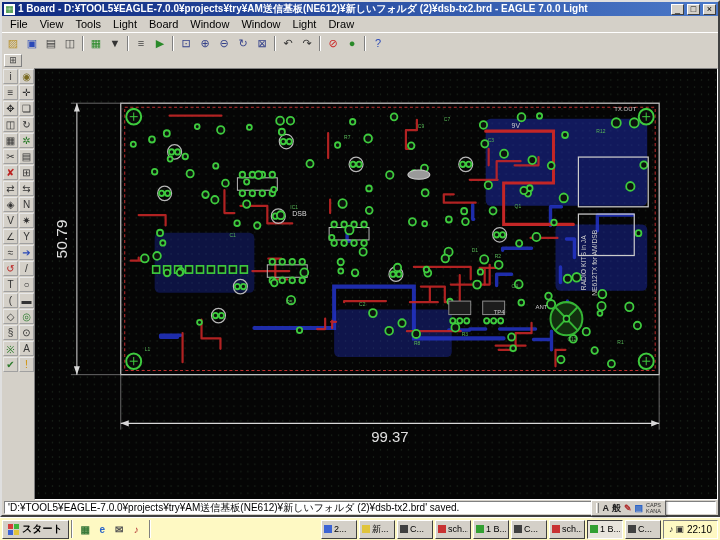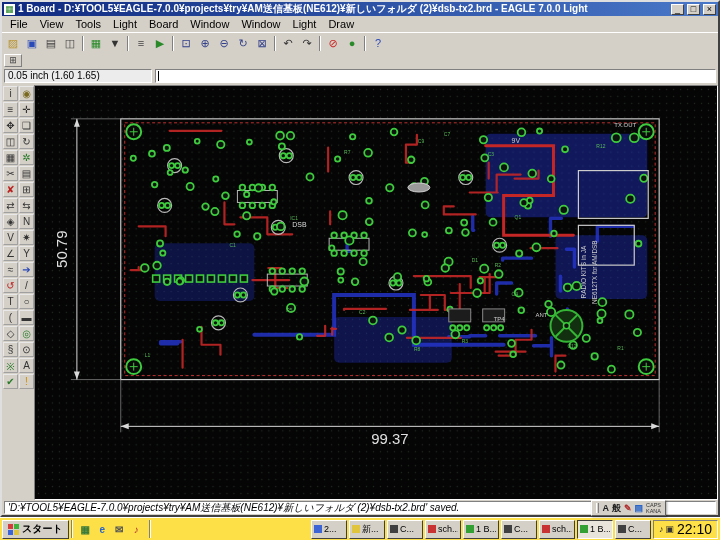--- a/index.html
+++ b/index.html
@@ -48,52 +48,52 @@
              justify-content:center; font-size:10px; background:#d4d0c8;
              border:1px solid; border-color:#e8e8e8 #a0a0a0 #a0a0a0 #e8e8e8; }
 
   .canvas { flex:1; position:relative; background:#050505;
             border:1px solid; border-color:#808080 #fff #fff #808080; }
   .canvas svg { position:absolute; inset:0; width:100%; height:100%; }
 
   .statusrow { height:15px; padding:1px 2px 0 2px; flex:none; }
   .status-field { height:13px; background:#fff; font-size:10px; line-height:11px; padding:0 3px;
                   white-space:nowrap; overflow:hidden;
-                  border:1px solid; border-color:#808080 #fff #fff #808080;font-style:italic; }
+                  border:1px solid; border-color:#808080 #fff #fff #808080; }
 
   .ime-bar { position:absolute; right:54px; bottom:24px; z-index:10; height:16px;
              display:flex; align-items:center; gap:3px; padding:0 4px; background:#d4d0c8;
              border:1px solid; border-color:#fff #606060 #606060 #fff;
              box-shadow:1px 1px 2px rgba(0,0,0,.35); }
   .ime-grip { width:3px; height:10px; border-left:1px solid #fff; border-right:1px solid #808080; }
   .ime-item { font-size:9px; font-weight:bold; }
   .ime-stack { display:flex; flex-direction:column; font-size:5.5px; line-height:6px; color:#333; }
 
-  .taskbar { position:absolute; left:0; bottom:0; width:720px; height:23px; background:#fde047;
+  .taskbar { position:absolute; left:0; bottom:0; width:720px; height:23px; background:#fef9c3;
              border-top:1px solid #fff; display:flex; align-items:center; gap:2px; padding:0 2px; }
   .start-btn { height:19px; display:flex; align-items:center; gap:3px; padding:0 5px;
                font-size:10px; font-weight:bold; background:#d4d0c8;
                border:1px solid; border-color:#fff #404040 #404040 #fff; flex:none; }
   .flag { display:grid; grid-template-columns:5px 5px; grid-template-rows:5px 5px; gap:1px; }
   .flag i { display:block; }
   .tb-divider { width:2px; height:18px; border-left:1px solid #808080; border-right:1px solid #fff; flex:none; }
   .ql-area { display:flex; gap:2px; padding:0 3px; flex:none; }
   .ql { width:15px; height:15px; display:flex; align-items:center; justify-content:center; font-size:10px; font-weight:bold; }
   .spacer { flex:1; }
   .task-btns { display:flex; gap:2px; flex:none; }
   .task-btn { width:36px; height:19px; display:flex; align-items:center; gap:2px; padding:0 2px;
               font-size:9px; overflow:hidden; background:#d4d0c8;
               border:1px solid; border-color:#fff #404040 #404040 #fff; }
   .task-btn.active { border-color:#404040 #fff #fff #404040; background:#e8e4dc; }
   .task-ic { width:8px; height:8px; flex:none; }
   .task-lb { white-space:nowrap; overflow:hidden; }
   .tray { height:19px; display:flex; align-items:center; gap:3px; padding:0 5px; flex:none;
           border:1px solid; border-color:#808080 #fff #fff #808080; }
   .tray-ic { font-size:9px; color:#333; }
-  .clock { font-size:14px; }
+  .clock { font-size:10px; }
 </style>
 </head>
 <body>
 
 <div class="app">
 
   <div class="titlebar">
     <span class="app-icon">▦</span>
     <span class="title">1 Board - D:¥TOOL5¥EAGLE-7.0.0¥projects¥try¥AM送信基板(NE612)¥新しいフォルダ (2)¥dsb-tx2.brd - EAGLE 7.0.0 Light</span>
     <span class="win-btn">_</span>
@@ -137,27 +137,20 @@
       <div class="tb-btn" style="color: rgb(204, 34, 34);">⊘</div>
       <div class="tb-btn" style="color: rgb(42, 138, 42);">●</div>
       <div class="tb-sep"></div>
       <div class="tb-btn" style="color: rgb(42, 73, 184);">?</div>
     </div>
 
   <div class="parambar">
     <div class="grid-btn">⊞</div>
   </div>
 
-  <div class="cmdbar">
-    <div class="coord-box">0.05 inch (1.60 1.65)</div>
-    <div class="cmd-wrap">
-      <input class="cmd-input" value="" style="">
-      <span class="caret"></span>
-    </div>
-  </div>
 
   <div class="main">
     <div class="palette">
         <div class="pal-btn" style="color: rgb(51, 51, 51);">i</div>
         <div class="pal-btn" style="color: rgb(122, 106, 32);">◉</div>
         <div class="pal-btn" style="color: rgb(51, 51, 51);">≡</div>
         <div class="pal-btn" style="color: rgb(51, 51, 51);">✛</div>
         <div class="pal-btn" style="color: rgb(51, 51, 51);">✥</div>
         <div class="pal-btn" style="color: rgb(51, 51, 51);">❏</div>
         <div class="pal-btn" style="color: rgb(51, 51, 51);">◫</div>

